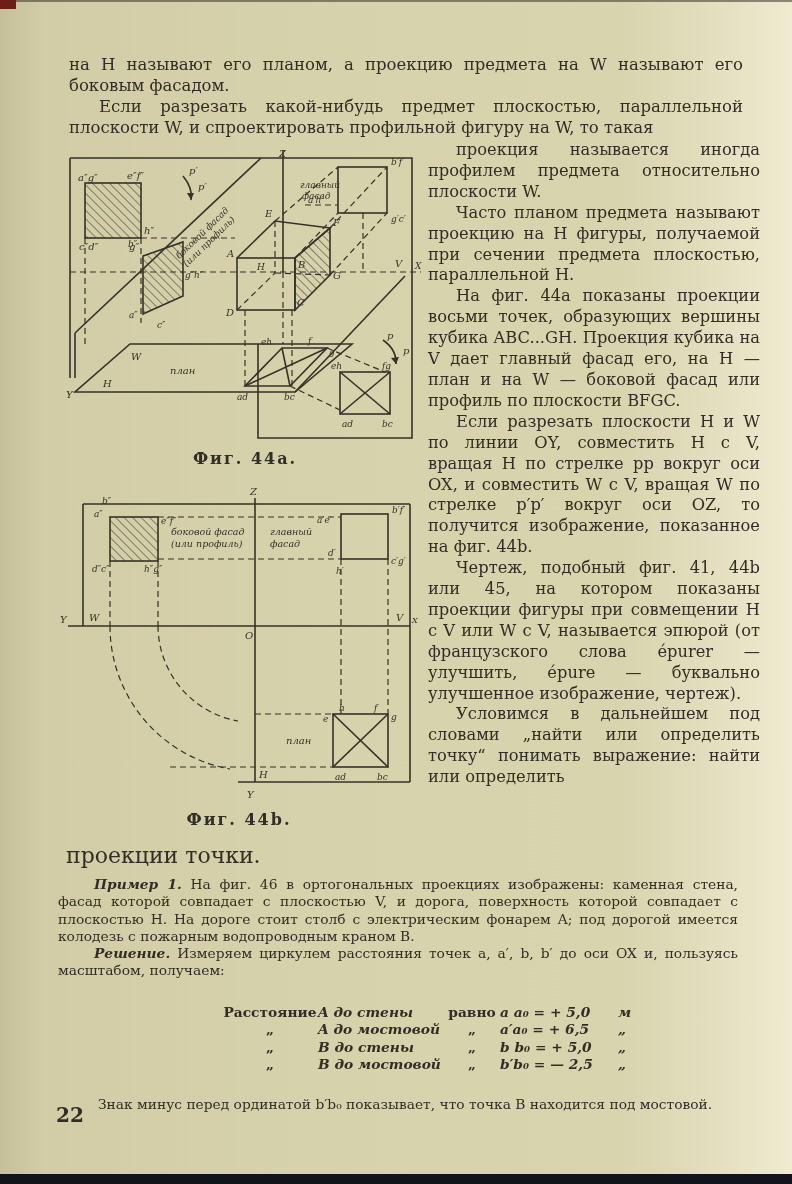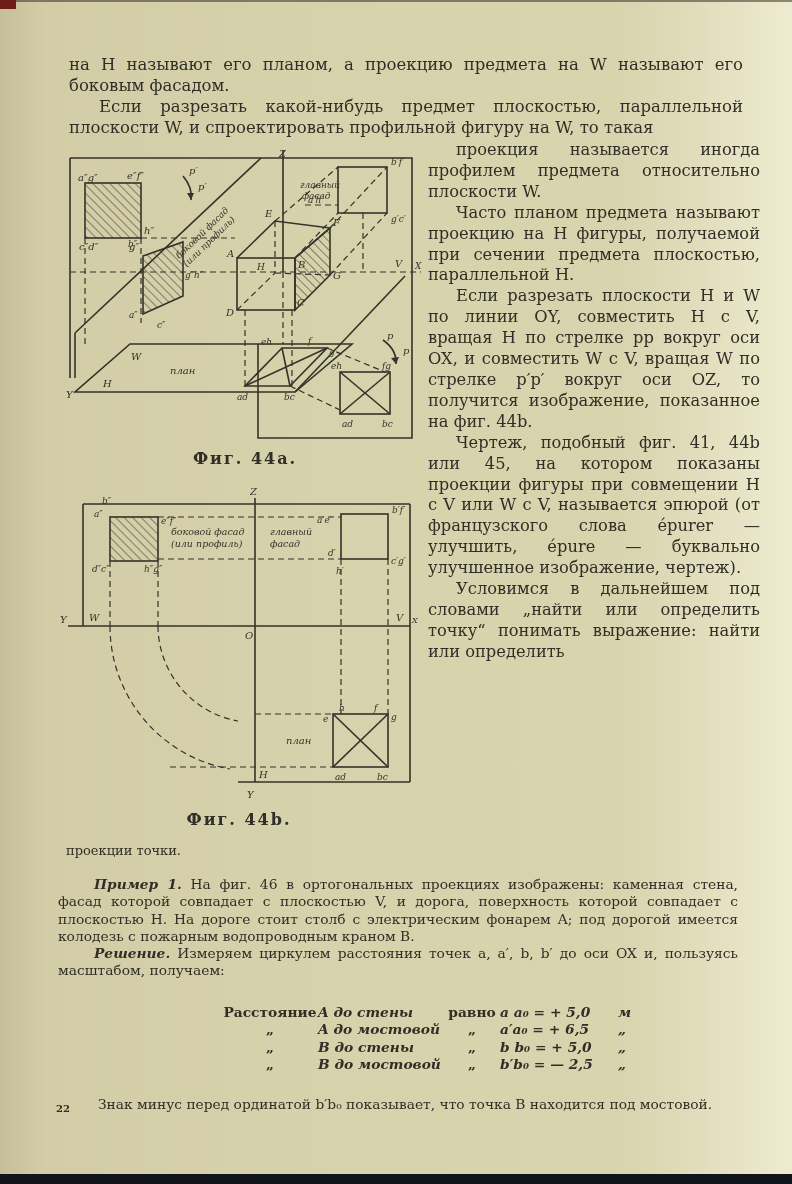--- a/index.html
+++ b/index.html
@@ -11,37 +11,37 @@
   }
   .edge-top{position:absolute;left:0;top:0;width:792px;height:2px;background:rgba(56,50,38,.55);}
   .corner-mark{position:absolute;left:0;top:0;width:16px;height:9px;background:#6e1d17;}
   .bottom-bar{position:absolute;left:0;top:1174px;width:792px;height:10px;background:#12141c;}
   .txt{position:absolute;text-align:justify;}
   .top-block{left:69px;top:54px;width:674px;font-size:16.5px;line-height:21px;}
   .top-block p{margin:0;}
   .top-block p.indent{text-indent:30px;}
   .right-col{left:428px;top:140px;width:332px;font-size:16.3px;line-height:20.9px;}
   .right-col p{margin:0;text-indent:28px;}
-  .proj-line{left:66px;top:843px;width:400px;font-size:13px;text-align:left;}
+  .proj-line{left:66px;top:843px;width:400px;font-size:22px;text-align:left;}
   .caption{position:absolute;font-size:16px;letter-spacing:2px;text-align:center;font-weight:bold;}
   .cap-a{left:65px;top:449px;width:360px;}
   .cap-b{left:58px;top:810px;width:362px;}
   .example{left:58px;top:876px;width:680px;font-size:13.8px;line-height:17.3px;}
   .example p{margin:0;text-indent:36px;}
   .lead{font-style:italic;font-weight:bold;}
   .dist-table{position:absolute;left:222px;top:1004px;font-size:13.8px;line-height:17.3px;}
   .dist-row{display:grid;grid-template-columns:96px 126px 56px 118px 24px;font-weight:bold;}
   .dist-row .c0{text-align:center;}
   .dist-row .c1{text-align:left;font-style:italic;}
   .dist-row .c2{text-align:center;}
   .dist-row .c3{text-align:left;font-style:italic;}
   .dist-row .c4{text-align:left;font-style:italic;}
   .note{left:58px;top:1096px;width:690px;font-size:13.8px;}
   .note p{margin:0;text-indent:40px;}
-  .pagenum{position:absolute;left:56px;top:1103px;font-size:10px;font-weight:bold;}
+  .pagenum{position:absolute;left:56px;top:1103px;font-size:20px;font-weight:bold;}
   .fig{position:absolute;}
   .fig-a{left:65px;top:148px;}
   .fig-b{left:58px;top:486px;}
   svg text{font-family:"DejaVu Serif", serif;font-style:italic;fill:#34322a;}
 </style>
 </head>
 <body>
 
 <div class="edge-top"></div>
 <div class="corner-mark"></div>
@@ -256,20 +256,21 @@
     <text x="277" y="294" font-size="9">ad</text>
     <text x="319" y="294" font-size="9">bc</text>
   </g>
 </svg>
 </div>
 <div class="caption cap-b">Фиг. 44b.</div>
 
 <div class="txt right-col">
   <p>проекция называется иногда профилем предмета относительно плоскости W.</p>
   <p>Часто планом предмета называют проекцию на H фигуры, получаемой при сечении предмета плоскостью, параллельной H.</p>
+  <p>На фиг. 44а показаны проекции восьми точек, образующих вершины кубика ABC...GH. Проекция кубика на V дает главный фасад его, на H — план и на W — боковой фасад или профиль по плоскости BFGC.</p>
   <p>Если разрезать плоскости H и W по линии OY, совместить H с V, вращая H по стрелке pp вокруг оси OX, и совместить W с V, вращая W по стрелке p′p′ вокруг оси OZ, то получится изображение, показанное на фиг. 44b.</p>
   <p>Чертеж, подобный фиг. 41, 44b или 45, на котором показаны проекции фигуры при совмещении H с V или W с V, называется эпюрой (от французского слова épurer — улучшить, épure — буквально улучшенное изображение, чертеж).</p>
   <p>Условимся в дальнейшем под словами „найти или определить точку“ понимать выражение: найти или определить</p>
 </div>
 
 <div class="txt proj-line">проекции точки.</div>
 
 <div class="txt example">
   <p><span class="lead">Пример 1.</span><span> На фиг. 46 в ортогональных проекциях изображены: каменная стена, фасад которой совпадает с плоскостью V, и дорога, поверхность которой совпадает с плоскостью H. На дороге стоит столб с электрическим фонарем A; под дорогой имеется колодезь с пожарным водопроводным краном B.</span></p>
   <p><span class="lead">Решение.</span><span> Измеряем циркулем расстояния точек a, a′, b, b′ до оси OX и, пользуясь масштабом, получаем:</span></p>

